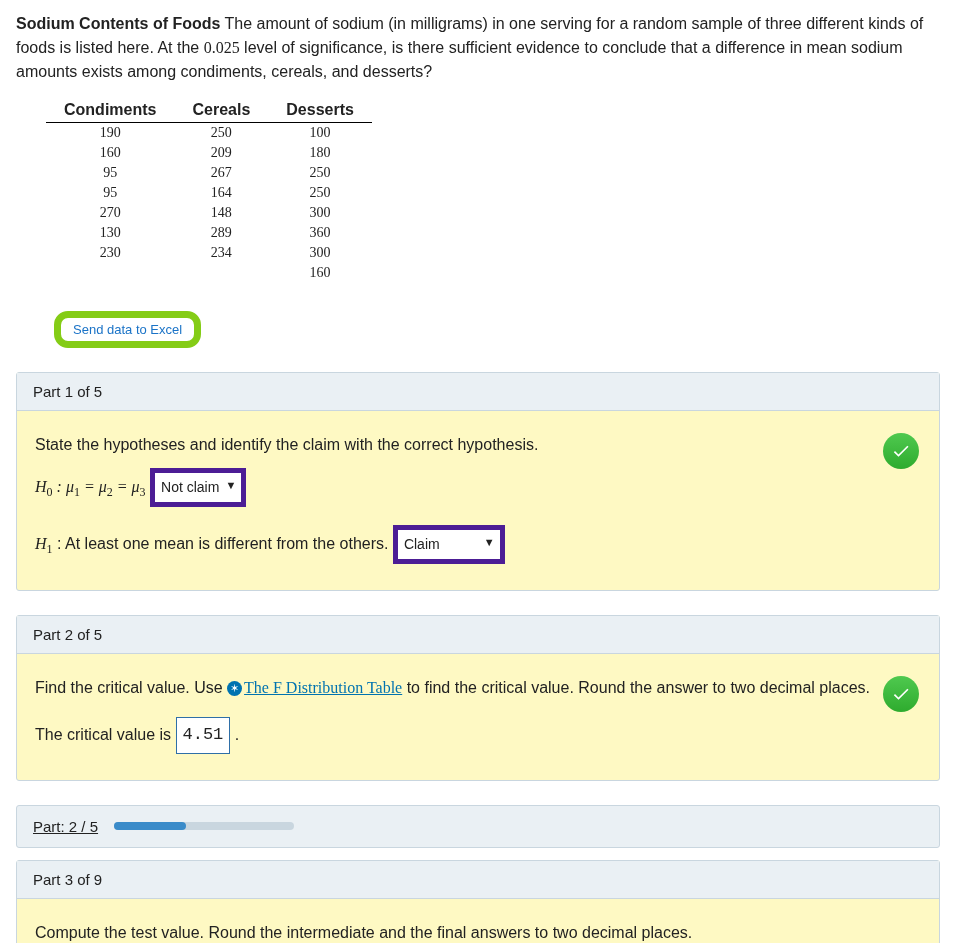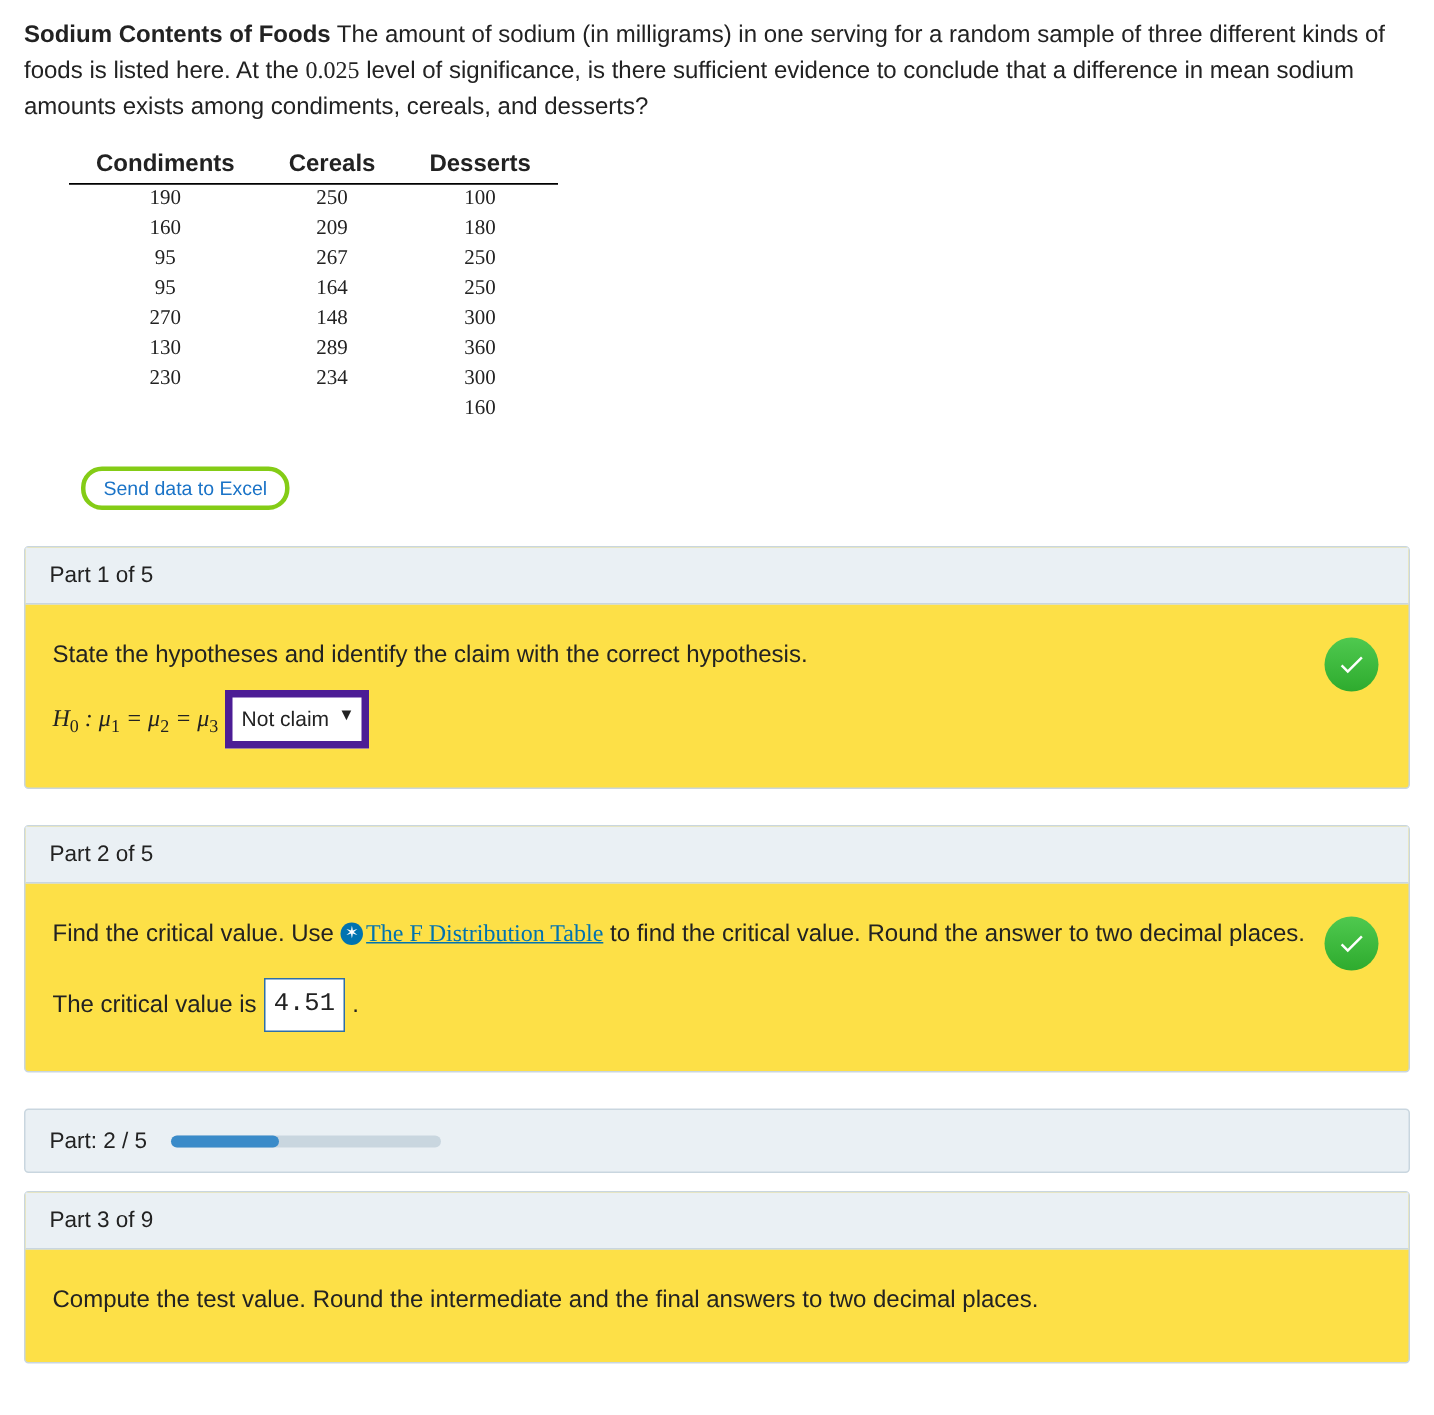--- a/index.html
+++ b/index.html
@@ -27,33 +27,33 @@
     border-bottom: 1px solid #000;
   }
   .data-table td {
     text-align: center;
     padding: 2px 18px;
     font-family: 'Times New Roman', serif;
     font-size: 14px;
   }
   .excel-btn {
     margin-left: 38px;
-    border: 3px solid #84cc16;
+    border: 7px solid #84cc16;
     color: #1a73c7;
     background: #fff;
     border-radius: 14px;
     padding: 4px 12px;
     font-size: 13px;
     cursor: pointer;
   }
   .card {
     border: 1px solid #c9d6df;
     border-radius: 3px;
     margin-top: 24px;
-    background: #fde047;
+    background: #fef9c3;
   }
   .card-header {
     background: #eaf0f4;
     border-bottom: 1px solid #c9d6df;
     padding: 10px 16px;
     font-size: 15px;
     position: relative;
   }
   .card-body {
     padding: 20px 18px 26px 18px;
@@ -125,20 +125,21 @@
   .progress-card {
     border: 1px solid #c9d6df;
     border-radius: 3px;
     background: #eaf0f4;
     margin-top: 24px;
     padding: 12px 16px;
     display: flex;
     align-items: center;
     gap: 16px;
     font-size: 15px;
+    text-decoration: underline;
   }
   .progress-track {
     flex: 0 0 180px;
     height: 8px;
     background: #c9d6df;
     border-radius: 4px;
     position: relative;
   }
   .progress-fill {
     position: absolute;
@@ -219,20 +220,24 @@
     <div class="check-badge">
       <svg viewBox="0 0 24 24">
           <path fill="#fff" d="M9 16.2 4.8 12l-1.4 1.4L9 19 21 7l-1.4-1.4z"></path>
         </svg>
     </div>
     <div>State the hypotheses and identify the claim with the correct hypothesis.</div>
     <div style="margin-top:8px;">
       <span class="math">H<span class="sub">0</span> : μ<span class="sub">1</span> = μ<span class="sub">2</span> = μ<span class="sub">3</span></span>
       <span class="select">Not claim</span>
     </div>
+    <div style="margin-top:18px;">
+      <span class="math">H<span class="sub">1</span></span><span> : At least one mean is different from the others. </span>
+      <span class="select" style="padding-right:60px;">Claim</span>
+    </div>
   </div>
 </div>
 
 
 <div class="card">
   <div class="card-header">Part 2 of 5</div>
   <div class="card-body">
     <div class="check-badge">
       <svg viewBox="0 0 24 24">
           <path fill="#fff" d="M9 16.2 4.8 12l-1.4 1.4L9 19 21 7l-1.4-1.4z"></path>

